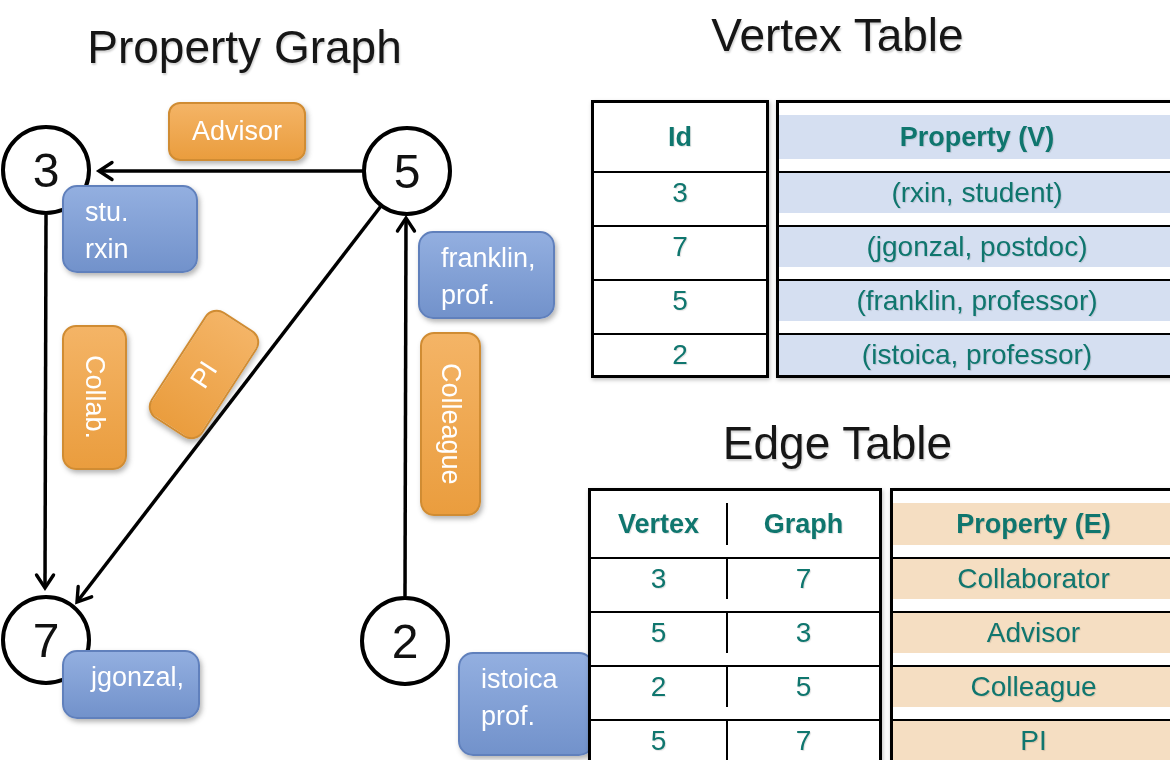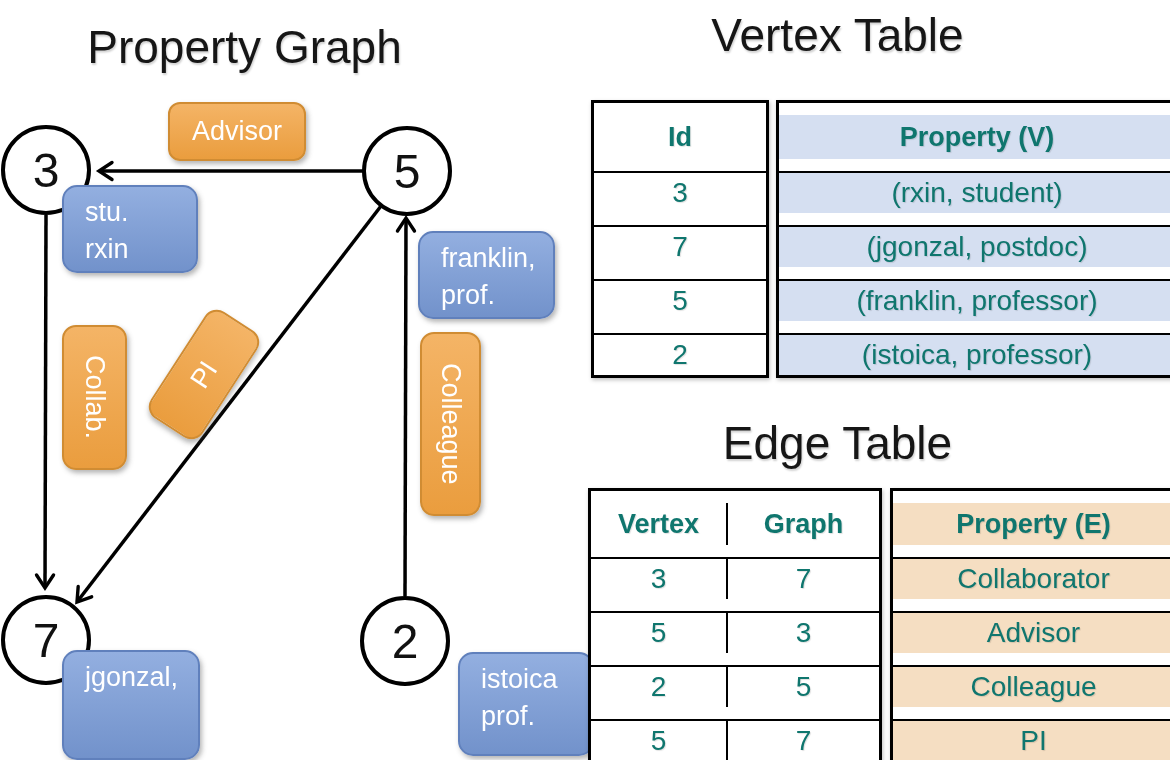--- a/index.html
+++ b/index.html
@@ -100,21 +100,21 @@
   </div>
 
   <div class="lbl-blue" style="left:62px; top:185px; width:136px; height:88px;">
     <div>stu.</div>
     <div>rxin</div>
   </div>
   <div class="lbl-blue" style="left:418px; top:187px; width:137px; height:88px;margin-top:44px;">
     <div>franklin,</div>
     <div>prof.</div>
   </div>
-  <div class="lbl-blue" style="left:62px; top:650px; width:138px; height:110px;">
+  <div class="lbl-blue" style="left:62px; top:650px; width:138px; height:69px;text-align:center;">
     <div>jgonzal,</div>
   </div>
   <div class="lbl-blue" style="left:422px; top:652px; width:136px; height:104px;margin-left:36px;">
     <div>istoica</div>
     <div>prof.</div>
   </div>
 
   <div class="tbl" style="left:591px; top:100px; gap:7px;">
     <div class="subtbl" style="grid-template-columns:172px; grid-template-rows:56px repeat(4,54px);">
       <div class="cell hdr">Id</div>

